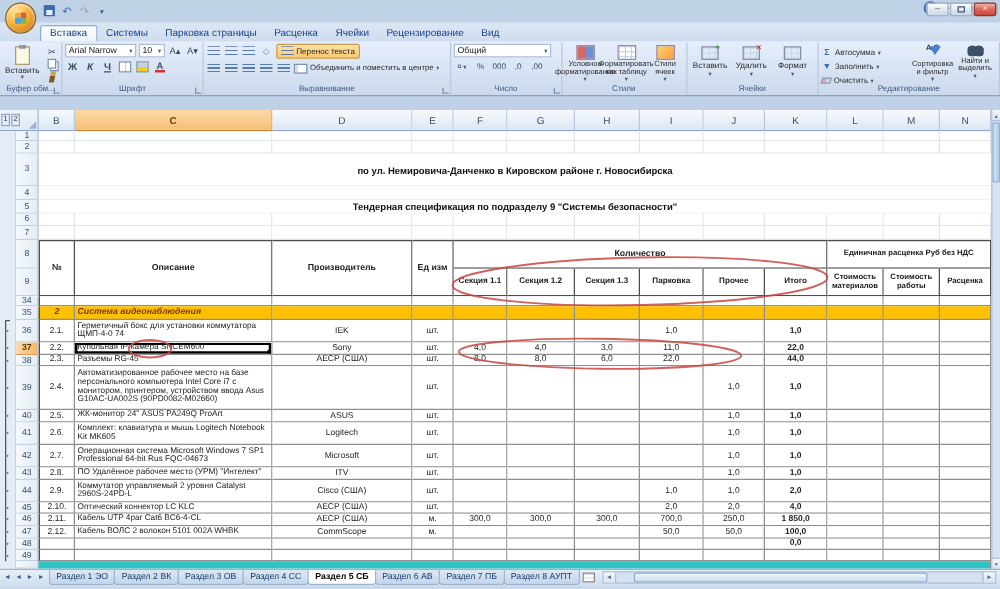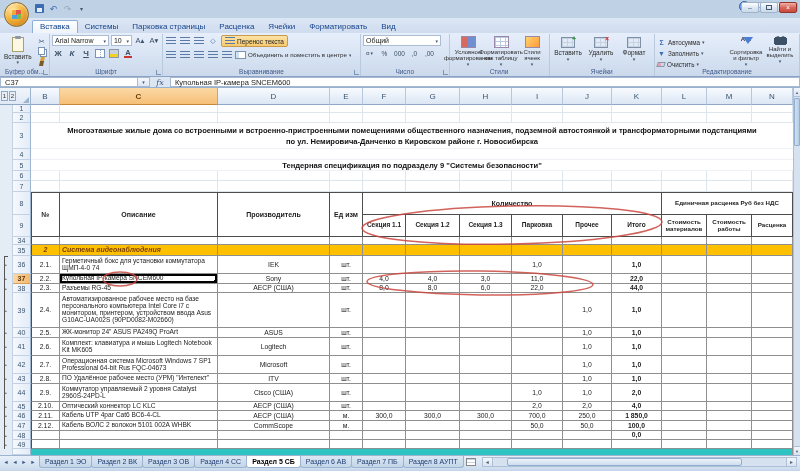--- a/index.html
+++ b/index.html
@@ -209,21 +209,21 @@
     <span class="wbtn close">×</span>
   </div>
 
   <div class="rtabrow">
     <div class="rtabs" id="ribbontabs">
         <div class="rtab active">Вставка</div>
         <div class="rtab">Системы</div>
         <div class="rtab">Парковка страницы</div>
         <div class="rtab">Расценка</div>
         <div class="rtab">Ячейки</div>
-        <div class="rtab">Форматировать</div>
+        <div class="rtab">Рецензирование</div>
         <div class="rtab">Вид</div>
       </div>
   </div>
   <div class="wc2">
     <span class="helpbtn">?</span>
     <span class="wbtn2">–</span>
     <span class="wbtn2">
         <span class="ic-max2"></span>
       </span>
     <span class="wbtn2">×</span>
@@ -436,26 +436,20 @@
         <div class="bigbtn2">
           <span class="ic-bino"></span>
           <span>Найти и выделить</span>
           <span class="dd">▾</span>
         </div>
       </div>
       <div class="rglabel">Редактирование</div>
     </div>
   </div>
 
-  <div class="fbar">
-    <div class="nbox">C37</div>
-    <div class="nbdd">▾</div>
-    <div class="fxbtn">fx</div>
-    <div class="ftext">Купольная IP-камера SNCEM600</div>
-  </div>
 
   <div class="grid">
     <div class="colheader" id="colheader">
         <div class="corner" style="width: 31px;">
           <div class="olbtn">1</div>
           <div class="olbtn">2</div>
           <div class="cornertri"></div>
         </div>
         <div class="colh" style="width: 29px;">B</div>
         <div class="colh colsel" style="width: 158px;">C</div>
@@ -858,21 +852,20 @@
             <div class="tc price" style="width: 45px;"></div>
             <div class="tc price" style="width: 41px;"></div>
           </div>
           <div class="grow" style="width: 793px; height: 6px;">
             <div class="gut" style="width: 13px;"></div>
             <div class="rn" style="width: 18px; height: 6px;"></div>
             <div class="teal" style="width: 762px; height: 6px; background: rgb(47, 196, 196);"></div>
           </div>
         </div>
       <div class="tover" id="title-main" style="top: 18px; height: 26px;">
-        <div>Многоэтажные жилые дома со встроенными и встроенно-пристроенными помещениями общественного назначения, подземной автостоянкой и трансформаторными подстанциями</div>
         <div>по ул. Немировича-Данченко в Кировском районе г. Новосибирска</div>
       </div>
       <div class="tover one" id="title-tender" style="top: 55px; height: 11px;">Тендерная спецификация по подразделу 9 "Системы безопасности"</div>
       <div id="bracket" style="top: 151px; height: 193px;"></div>
       <svg id="anno" width="793" height="350">
         <ellipse id="anno1" cx="512" cy="120" rx="150" ry="19" stroke="#c9473f" transform="rotate(-1.2 512 120)"></ellipse>
         <ellipse id="anno2" cx="120" cy="174" rx="17" ry="7" stroke="#c9473f"></ellipse>
         <ellipse id="anno3" cx="480" cy="178" rx="113" ry="12" stroke="#c9473f" transform="rotate(0.8 480 178)"></ellipse>
       </svg>
     </div>

